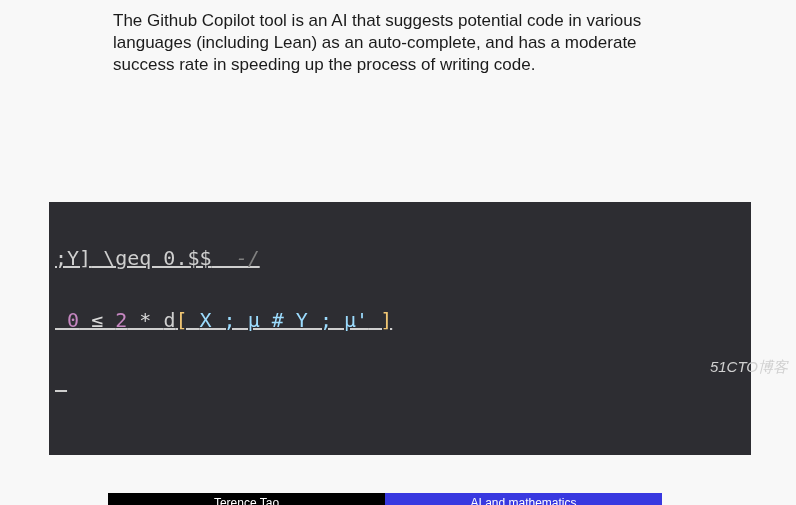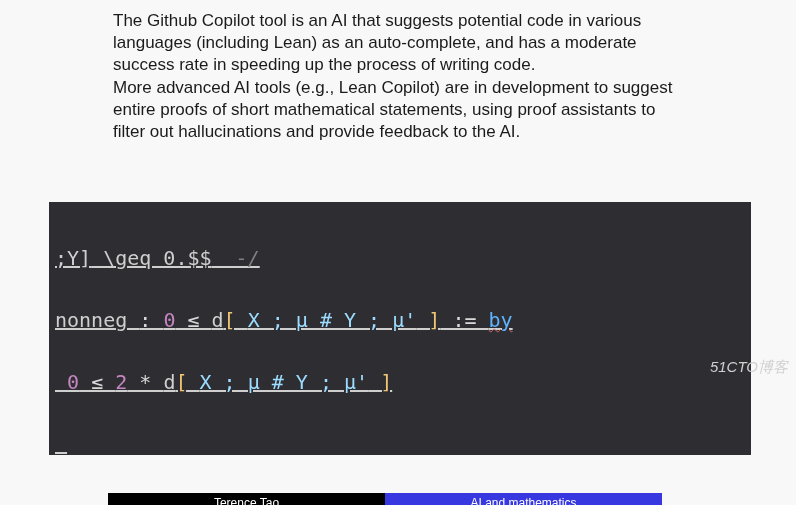--- a/index.html
+++ b/index.html
@@ -24,26 +24,24 @@
     .footer-right{ background:#3838e0; }
     .watermark{ position:absolute; right:8px; bottom:6px; color:#d0d0d0; font-size:15px; font-style:italic;}
   </style>
 </head>
 <body>
 
 <div class="slide">
 
   <div class="text-block">
     <p>The Github Copilot tool is an AI that suggests potential code in various languages (including Lean) as an auto-complete, and has a moderate success rate in speeding up the process of writing code.</p>
-    <p>More advanced AI tools (e.g., Lean Copilot) are in development to suggest entire proofs of short mathematical statements, using proof assistants to filter out hallucinations and provide feedback to the AI.</p>
   </div>
 
   <div class="code-pane">
 <span class="line"><span class="c-def">;Y]</span><span class="c-def"> \geq 0.$$</span><span class="c-cmt">  -/</span></span>
-<span class="line"><span class="c-def">nonneg </span><span class="c-pun">: </span><span class="c-num">0</span><span class="c-op"> ≤ </span><span class="c-def">d</span><span class="c-br">[ </span><span class="c-var">X ; µ # Y ; µ'</span><span class="c-br"> ]</span><span class="c-pun"> := </span><span class="c-bywavy">by</span></span>
 <span class="line"><span class="c-num"> 0</span><span class="c-op"> ≤ </span><span class="c-num">2</span><span class="c-op"> * </span><span class="c-def">d</span><span class="c-br">[ </span><span class="c-var">X ; µ # Y ; µ'</span><span class="c-br"> ]</span></span>
 <span class="line"> </span>
 
 
 
   </div>
 
   <div class="footer-bar">
     <div class="footer-half footer-left">Terence Tao</div>
     <div class="footer-half footer-right">AI and mathematics</div>

